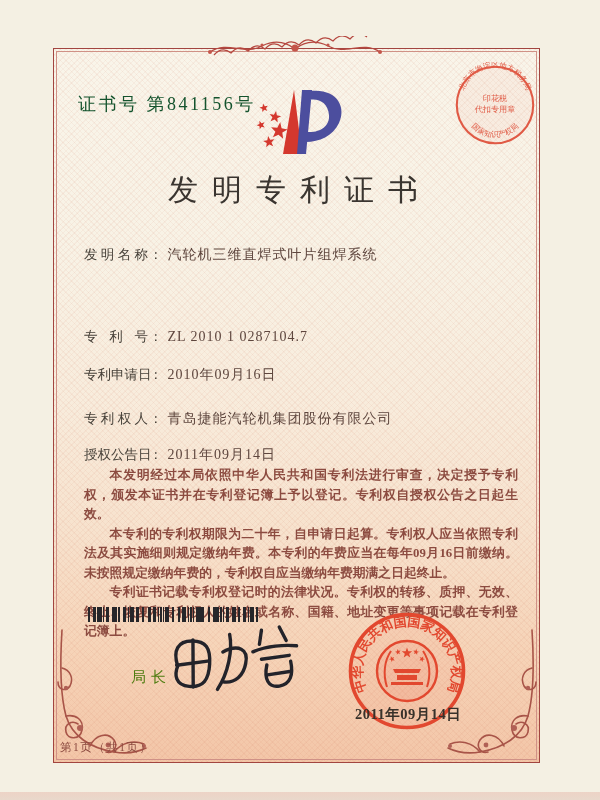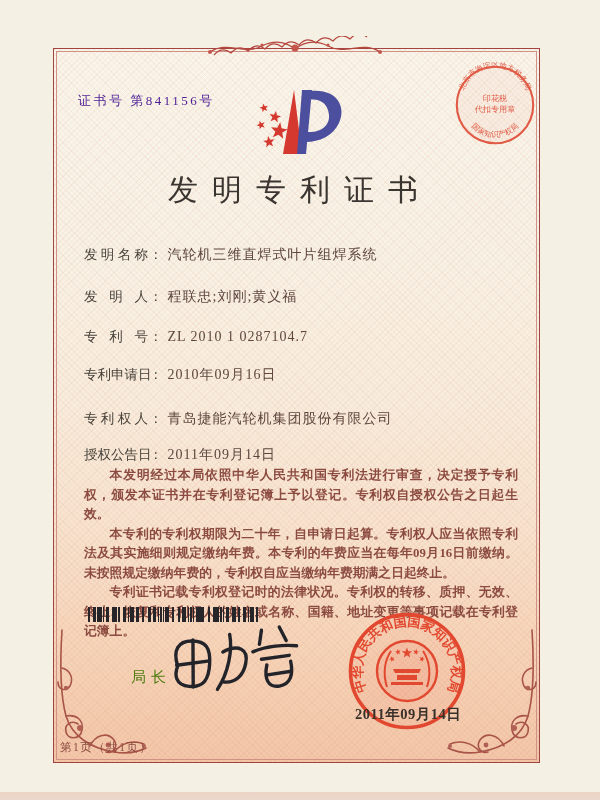--- a/index.html
+++ b/index.html
@@ -15,21 +15,21 @@
     box-sizing:border-box;
   }
   .frame-inner{position:absolute; inset:2px; border:1px solid #d09186; pointer-events:none;}
   .hatch{
     position:absolute; inset:0;
     background:
       repeating-linear-gradient(45deg, rgba(205,110,85,0.07) 0 1px, rgba(0,0,0,0) 1px 4px),
       repeating-linear-gradient(135deg, rgba(205,110,85,0.07) 0 1px, rgba(0,0,0,0) 1px 4px);
   }
   .abs{position:absolute;}
-  .cert-no{left:78px; top:92px; font-size:13px; letter-spacing:2.5px; color:#4c1d95;text-align:center;}
+  .cert-no{left:78px; top:92px; font-size:18px; letter-spacing:2.5px; color:#14532d;text-align:center;}
   .title{
     left:90px; top:170px; width:420px; text-align:center;
     font-size:30px; font-weight:500; letter-spacing:14px; color:#3a3530;
   }
   .row{left:84px; font-size:13.5px; color:#48423a; white-space:nowrap;}
   .row .lbl{display:inline-block; width:64px; text-align:justify; text-align-last:justify; vertical-align:bottom;}
   .row .colon{margin-left:1px;}
   .row .val{margin-left:5px; color:#5e463e; font-size:14px; letter-spacing:1px;}
   .r0{top:246px}.r1{top:288px}.r2{top:328px}.r3{top:366px}.r4{top:410px}.r5{top:446px}
   .paras{left:84px; top:466px; width:434px;}
@@ -114,23 +114,20 @@
     </text>
     <text x="45" y="41" font-size="8.5" fill="#e05a45" text-anchor="middle">印花税</text>
     <text x="45" y="52" font-size="8.5" fill="#e05a45" text-anchor="middle">代扣专用章</text>
   </svg>
 
   <div class="abs row r0">
     <span class="lbl">发明名称</span><span class="colon">：</span><span class="val">汽轮机三维直焊式叶片组焊系统</span>
   </div>
 
   <div class="abs title">发明专利证书</div>
-  <div class="abs row r1">
-    <span class="lbl">发明人</span><span class="colon">：</span><span class="val">程联忠;刘刚;黄义福</span>
-  </div>
   <div class="abs row r2">
     <span class="lbl">专利号</span><span class="colon">：</span><span class="val">ZL 2010 1 0287104.7</span>
   </div>
   <div class="abs row r3">
     <span class="lbl">专利申请日</span><span class="colon">：</span><span class="val">2010年09月16日</span>
   </div>
   <div class="abs row r4">
     <span class="lbl">专利权人</span><span class="colon">：</span><span class="val">青岛捷能汽轮机集团股份有限公司</span>
   </div>
   <div class="abs row r5">

